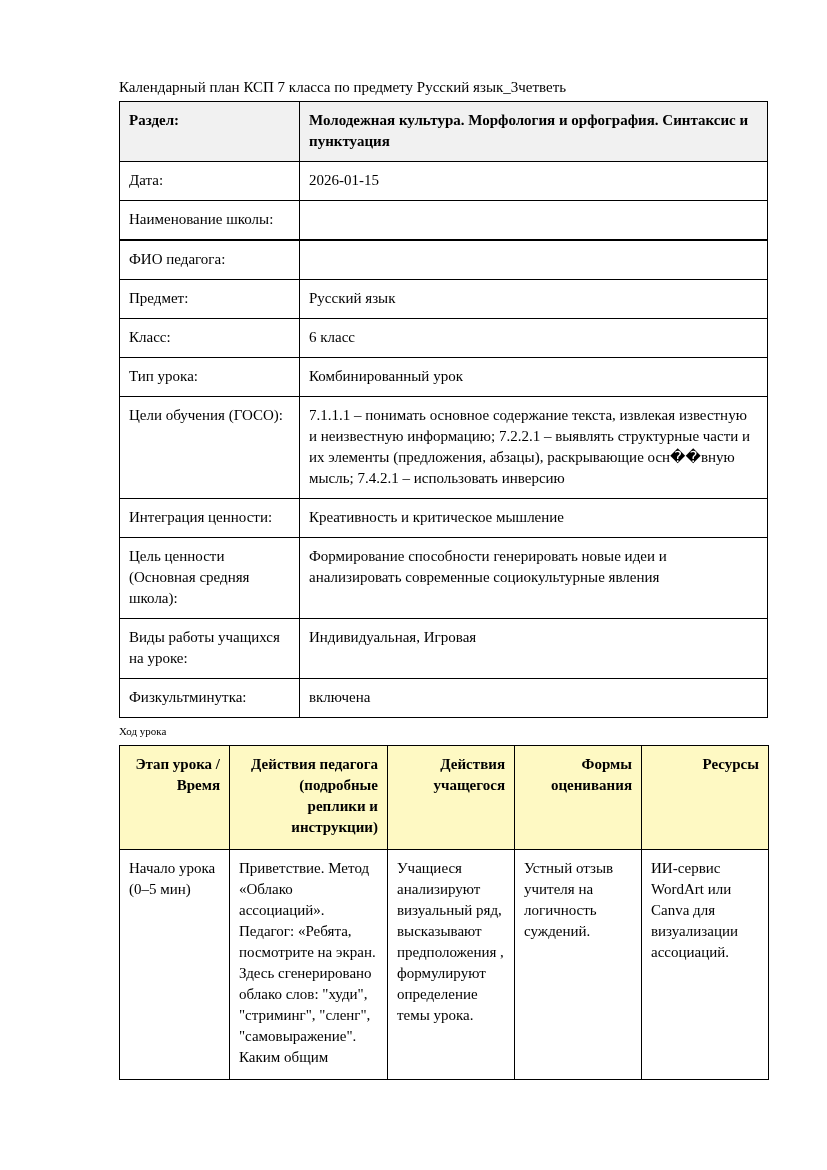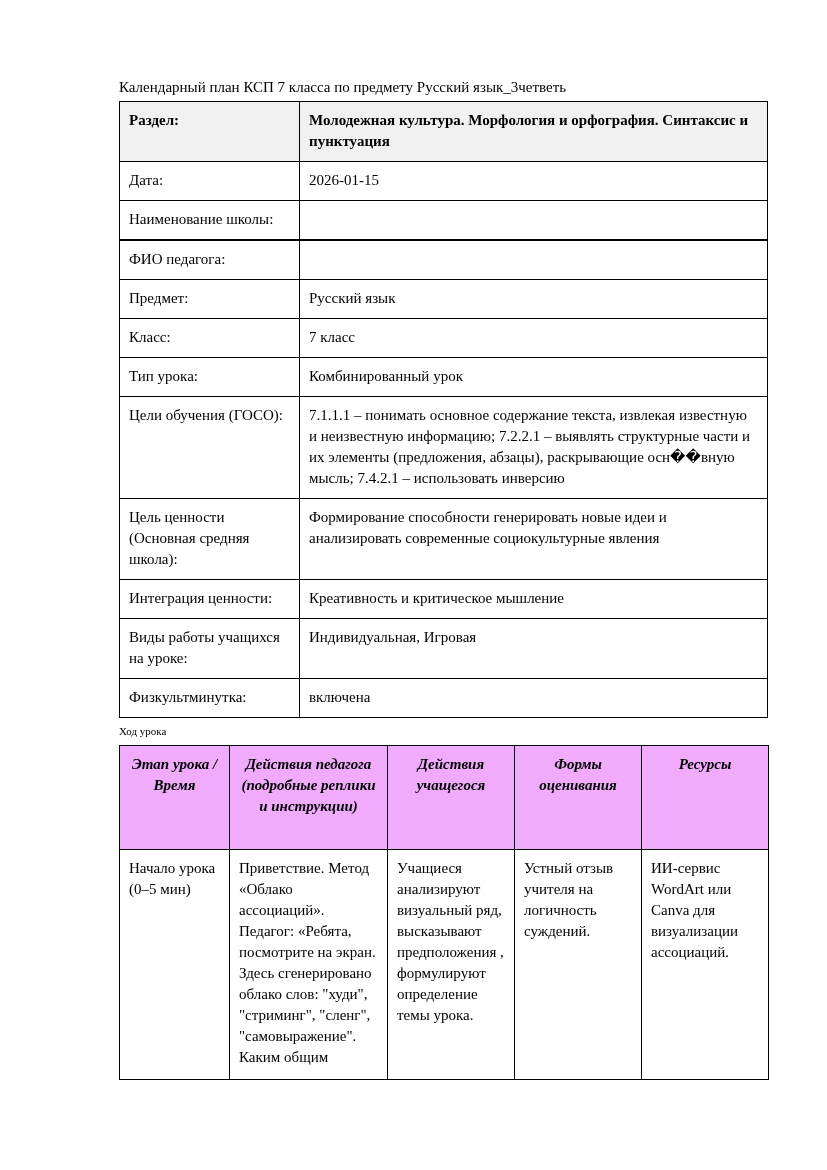--- a/index.html
+++ b/index.html
@@ -54,26 +54,25 @@
   }
   table.info-table tr.thick-under td {
     border-bottom-width: 2px;
   }
   .mid-label {
     font-size: 11px;
     line-height: 21px;
     margin: 3px 0 3px 0;
   }
   table.flow-table th {
-    background: #f0abfc;
+    background: #fef9c3;
     font-weight: bold;
-    text-align: center;
+    text-align: right;
     vertical-align: top;
     height: 86px;
-    font-style: italic;
   }
   table.flow-table col.c1 { width: 110px; }
   table.flow-table col.c2 { width: 158px; }
   table.flow-table col.c3 { width: 127px; }
   table.flow-table col.c4 { width: 127px; }
   table.flow-table col.c5 { width: 127px; }
   table.flow-table td.body-cell {
     height: 212px;
   }
   .repl {
@@ -109,37 +108,37 @@
       <tr>
         <td class="label">ФИО педагога:</td>
         <td></td>
       </tr>
       <tr>
         <td class="label">Предмет:</td>
         <td>Русский язык</td>
       </tr>
       <tr>
         <td class="label">Класс:</td>
-        <td>7 класс</td>
+        <td>6 класс</td>
       </tr>
       <tr>
         <td class="label">Тип урока:</td>
         <td>Комбинированный урок</td>
       </tr>
       <tr>
         <td class="label">Цели обучения (ГОСО):</td>
         <td><span>7.1.1.1 – понимать основное содержание текста, извлекая известную и неизвестную информацию; 7.2.2.1 – выявлять структурные части и их элементы (предложения, абзацы), раскрывающие осн</span><span class="repl">��</span><span>вную мысль; 7.4.2.1 – использовать инверсию</span></td>
       </tr>
       <tr>
+        <td class="label">Интеграция ценности:</td>
+        <td>Креативность и критическое мышление</td>
+      </tr>
+      <tr>
         <td class="label">Цель ценности (Основная средняя школа):</td>
         <td>Формирование способности генерировать новые идеи и анализировать современные социокультурные явления</td>
-      </tr>
-      <tr>
-        <td class="label">Интеграция ценности:</td>
-        <td>Креативность и критическое мышление</td>
       </tr>
       <tr>
         <td class="label">Виды работы учащихся на уроке:</td>
         <td>Индивидуальная, Игровая</td>
       </tr>
       <tr>
         <td class="label">Физкультминутка:</td>
         <td>включена</td>
       </tr>
     </tbody>

